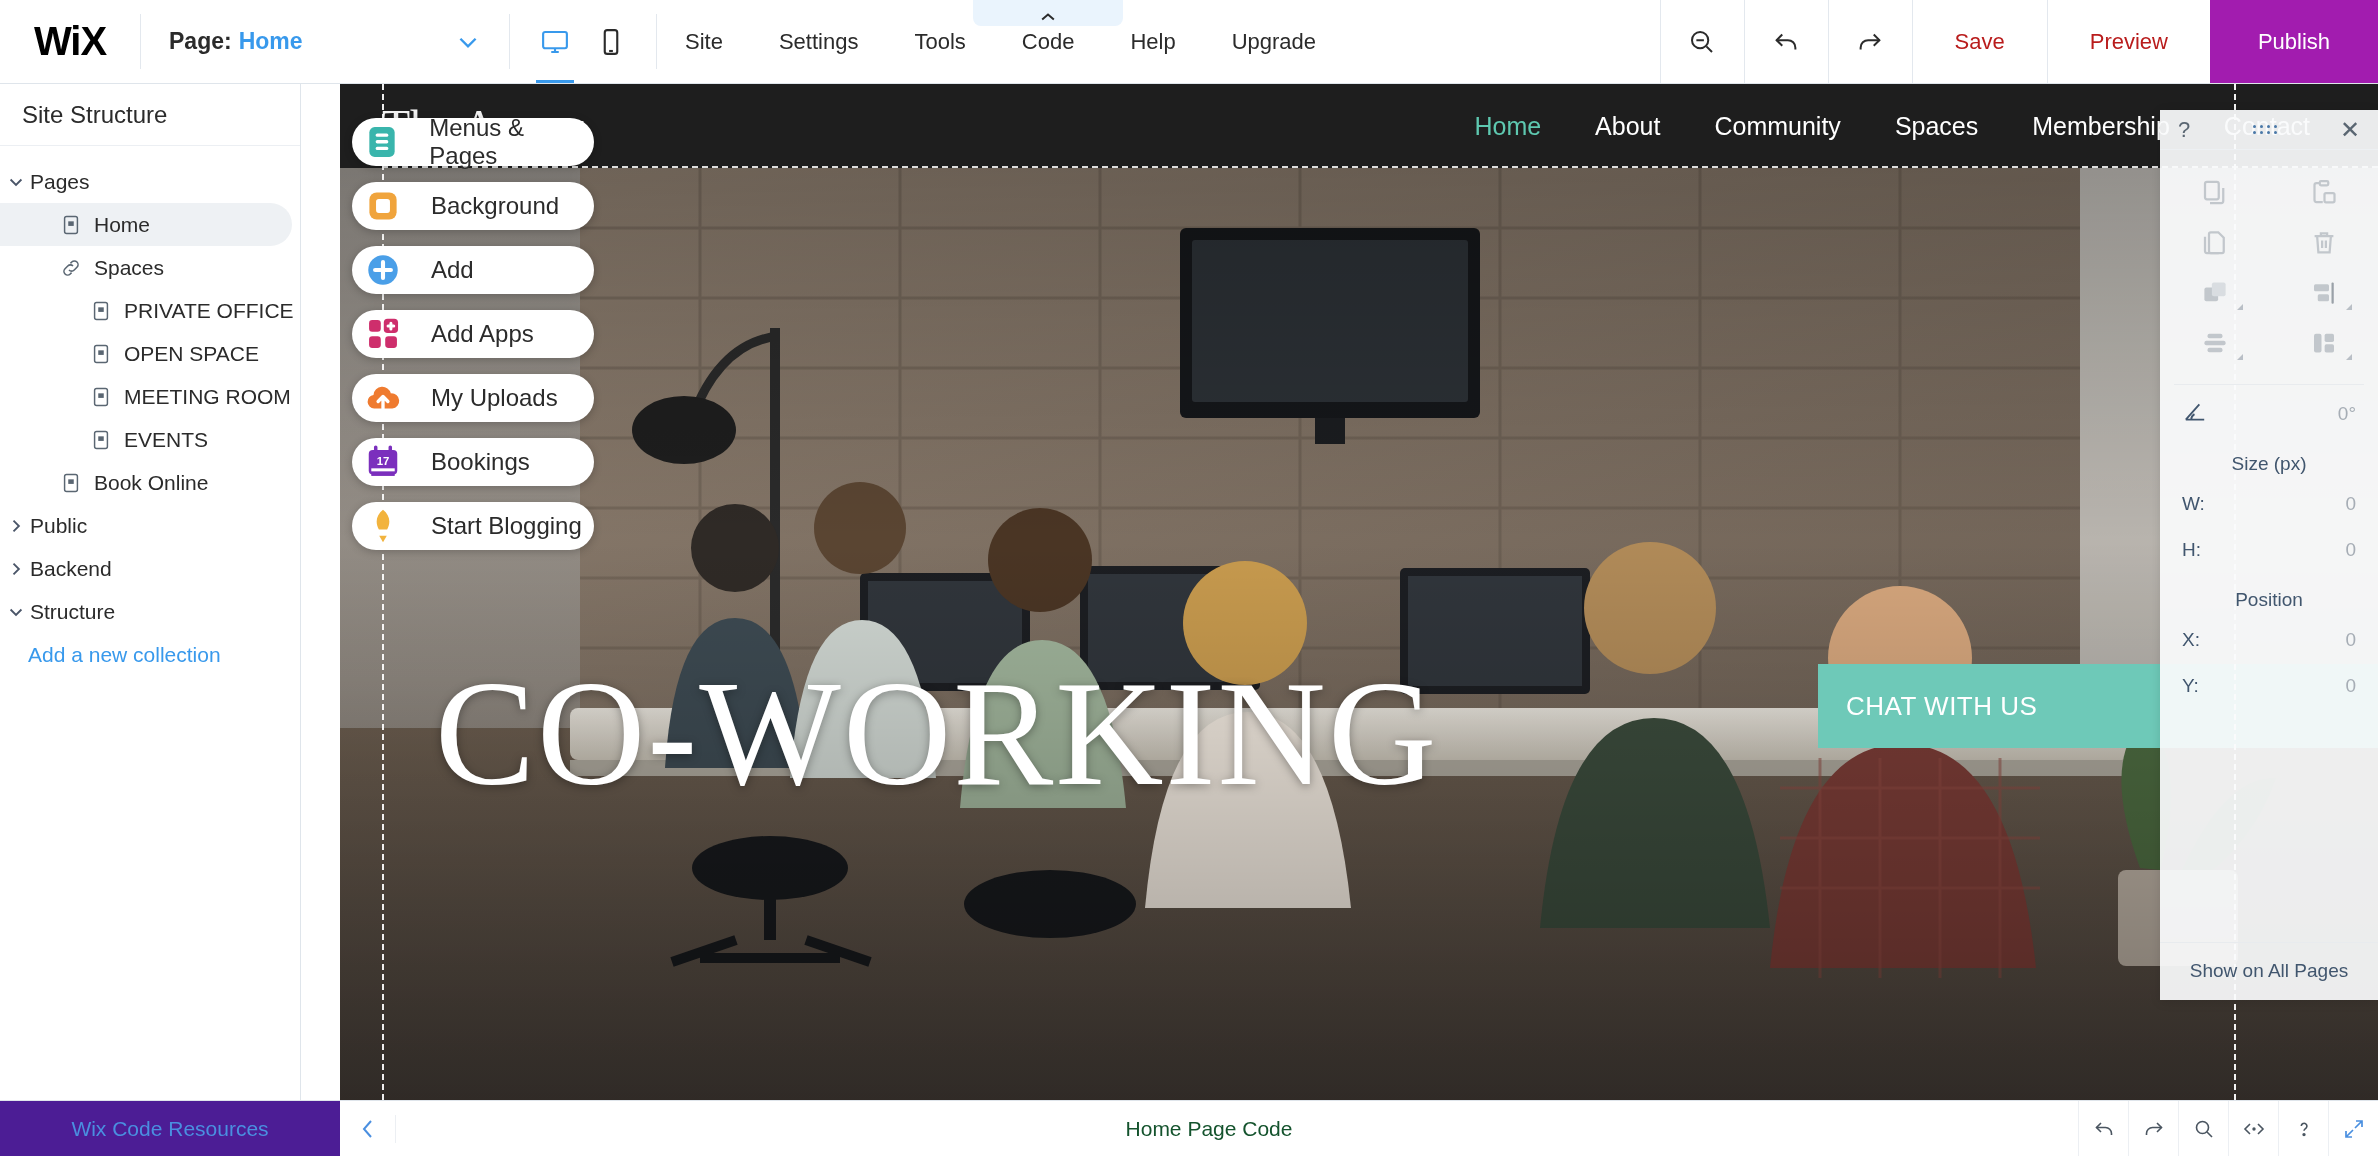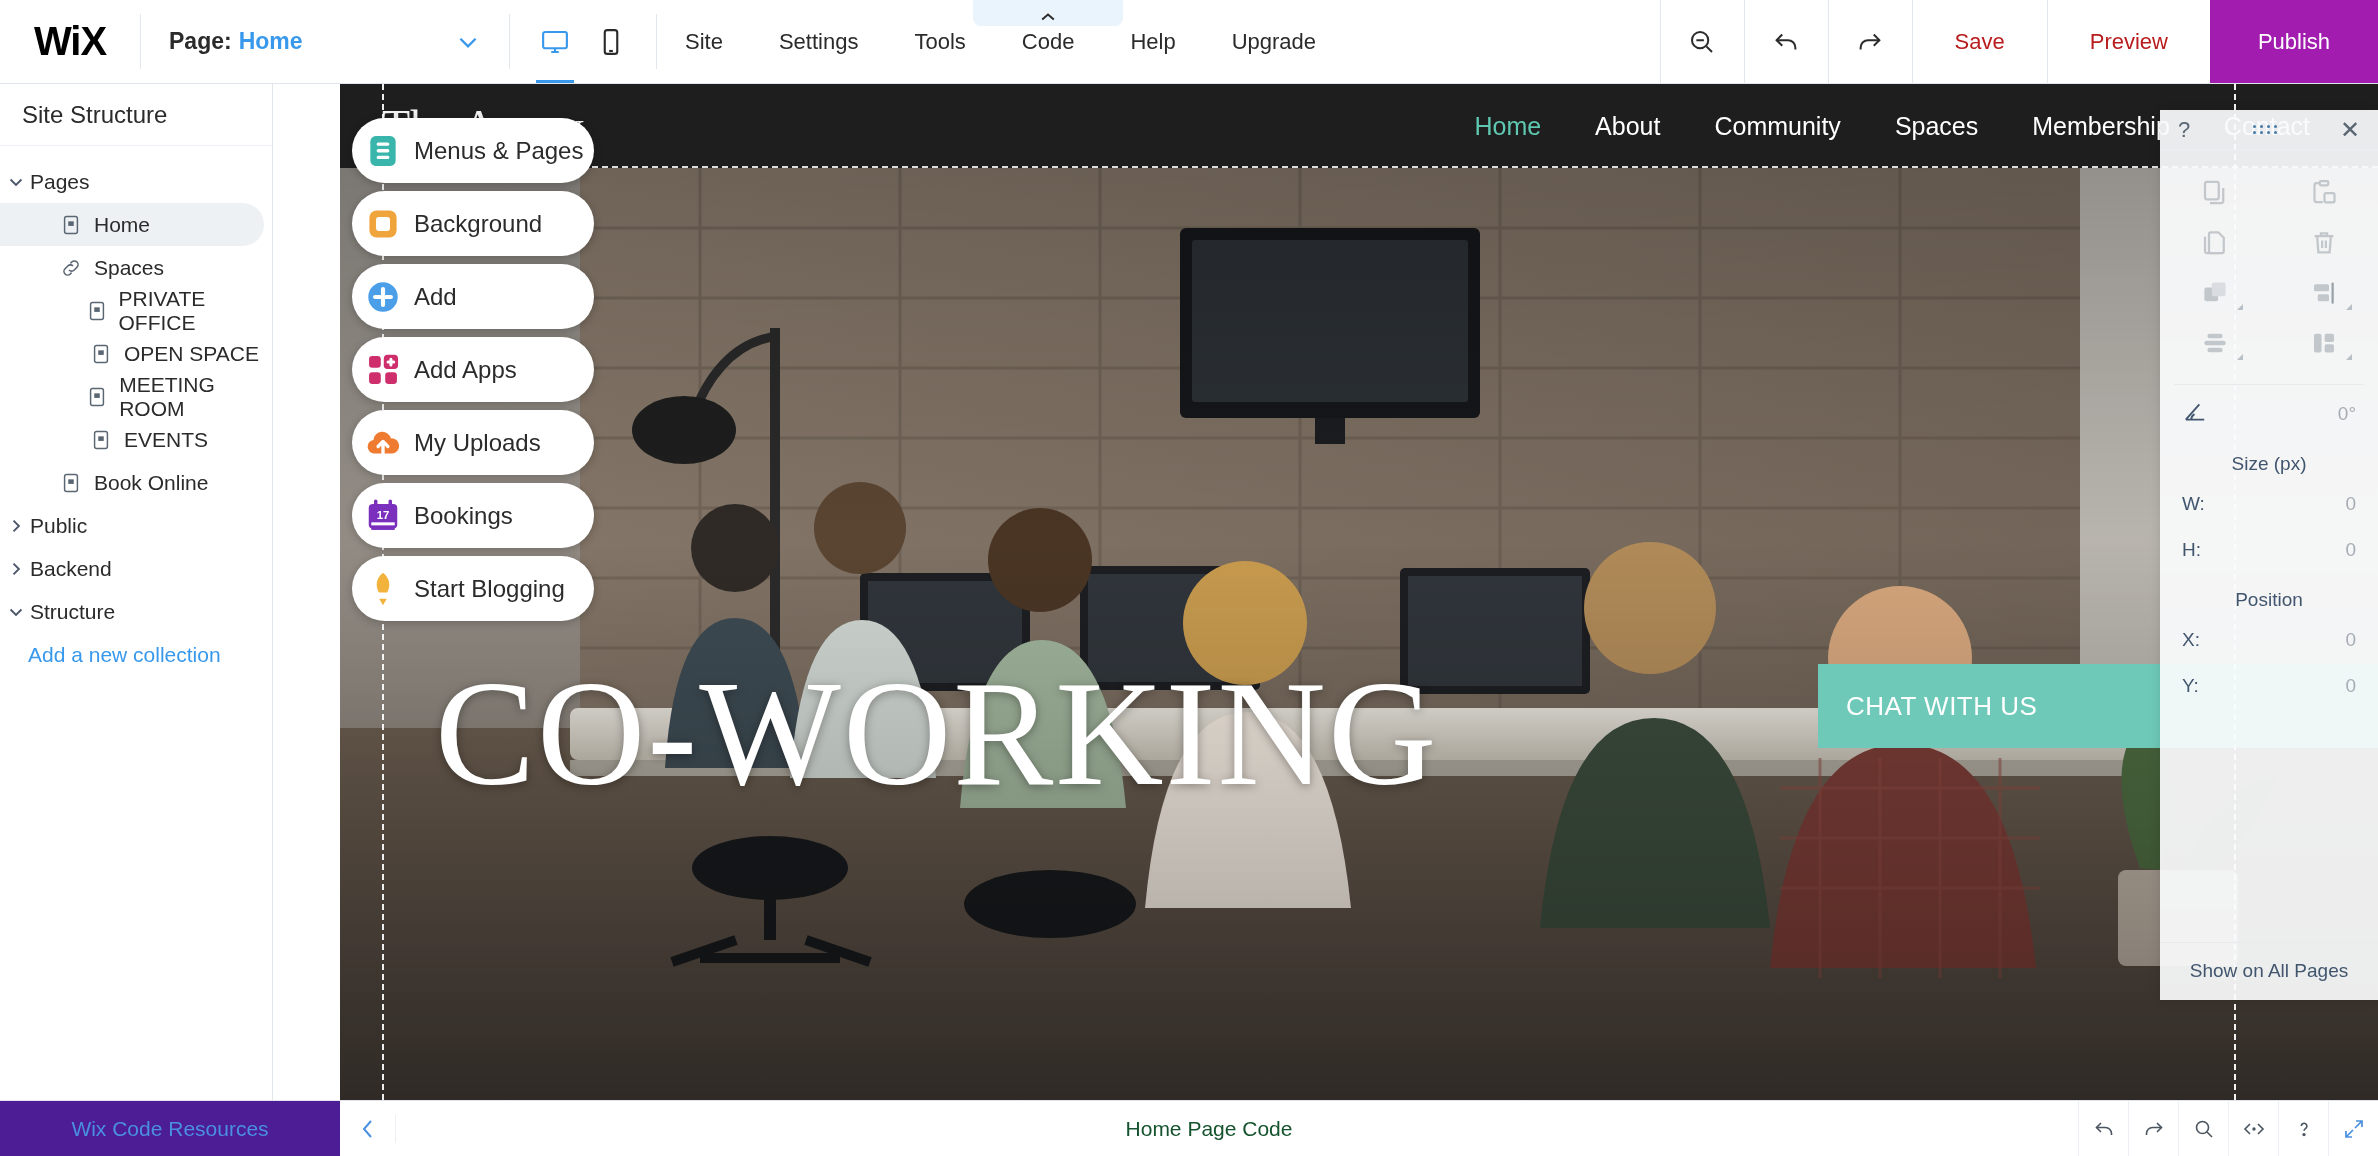--- a/index.html
+++ b/index.html
@@ -57,21 +57,21 @@
     font-size: 22px; color: #b91c1c; cursor: pointer;
   }
   .tb-publish {
     display: flex; align-items: center; justify-content: center;
     padding: 0 42px; background: #a21caf; color: #fff; font-size: 22px;
     cursor: pointer; min-width: 168px;
   }
 
   
   .sidebar {
-    position: absolute; top: 84px; left: 0; width: 273px; height: 1072px;
+    position: absolute; top: 84px; left: 0; width: 301px; height: 1072px;
     background: #fff; border-right: 1px solid #dfe5eb; z-index: 50;
   }
   .sb-header {
     height: 62px; display: flex; align-items: center; padding-left: 22px;
     font-size: 24px; color: #2b2b2b; border-bottom: 1px solid #eceff3;
   }
   .sb-tree { padding-top: 14px; }
   .sb-row {
     display: flex; align-items: center; height: 43px; cursor: pointer;
     font-size: 21px; color: #2b2b2b; position: relative;
@@ -137,23 +137,23 @@
   .guide-left  { left: 42px; }
   .guide-right { right: 142px; border-left-color: rgba(255,255,255,.95); }
   .guide-hdr {
     position: absolute; top: 82px; left: 42px; right: 0; height: 0;
     border-top: 2px dashed rgba(255,255,255,.85); z-index: 8;
   }
 
   
   .tools { position: absolute; top: 118px; left: 352px; width: 250px; z-index: 55; }
   .tool-pill {
-    position: relative; width: 242px; height: 65px; background: #fff;
+    position: relative; width: 242px; height: 48px; background: #fff;
     border-radius: 34px; display: flex; align-items: center;
-    box-shadow: 0 2px 8px rgba(0,0,0,.22); margin-bottom: 8px; cursor: pointer;
+    box-shadow: 0 2px 8px rgba(0,0,0,.22); margin-bottom: 16px; cursor: pointer; gap: 17px;
   }
   .tool-ico { width: 62px; display: flex; align-items: center; justify-content: center; }
   .tool-lbl { font-size: 24px; color: #2b2b2b; }
 
   
   .props {
     position: absolute; top: 110px; right: 0; width: 218px; height: 890px;
     background: rgba(250,251,252,.93); z-index: 58;
     box-shadow: 0 2px 10px rgba(0,0,0,.12); display: flex; flex-direction: column;
   }

